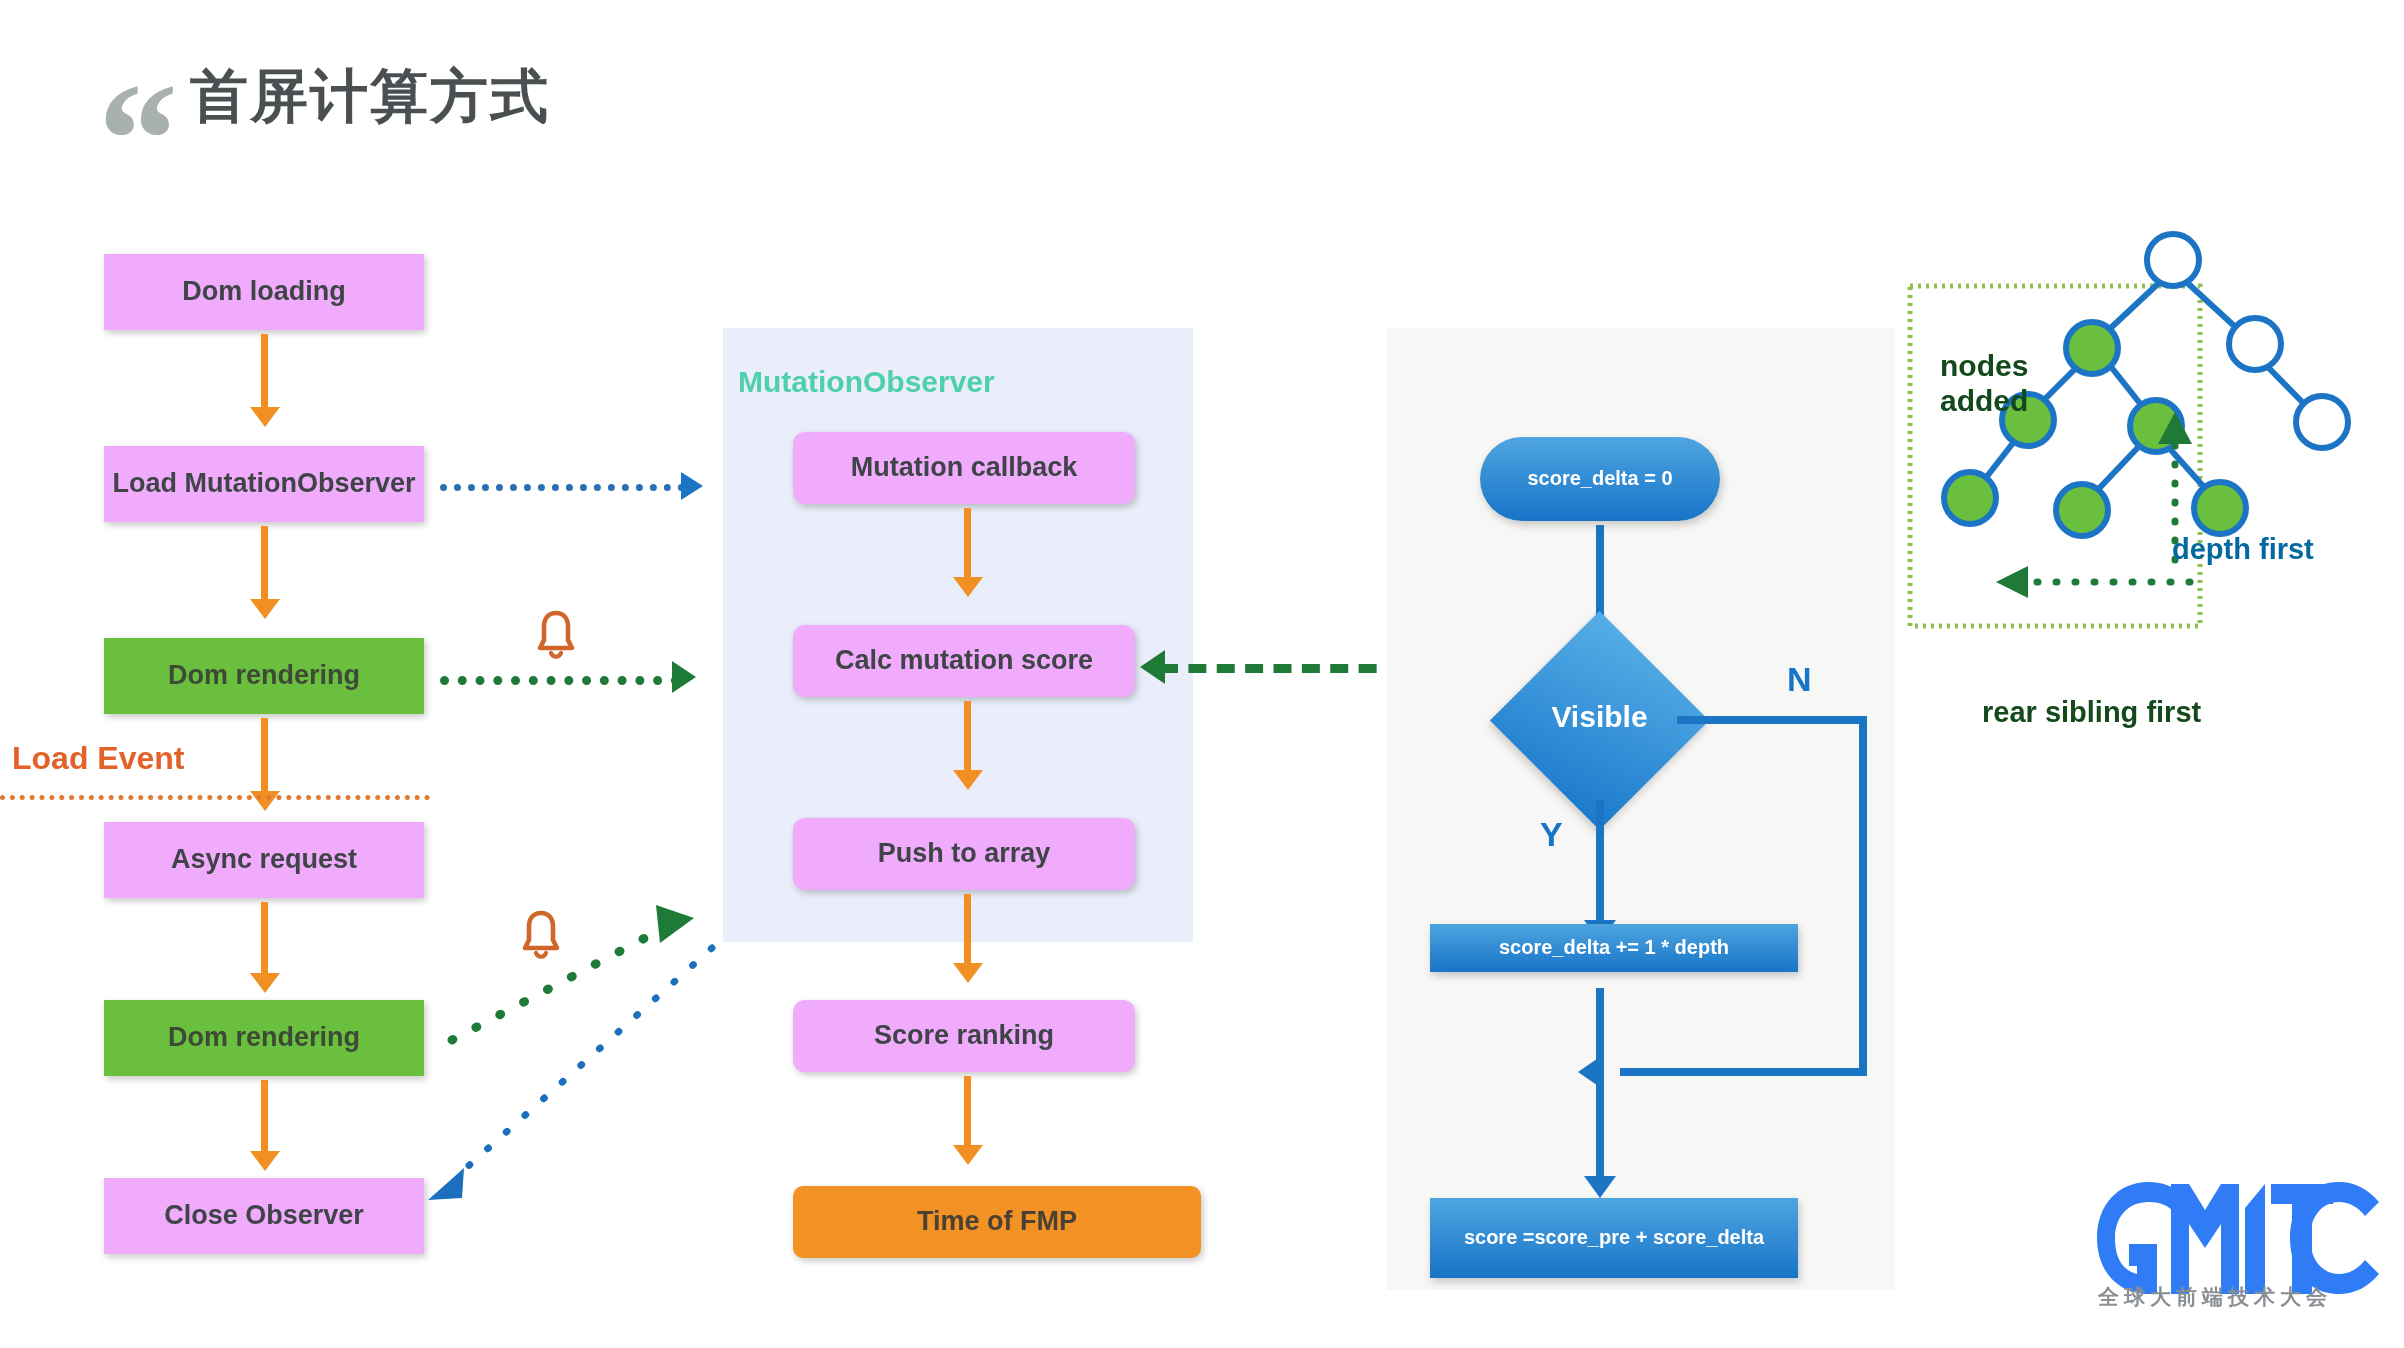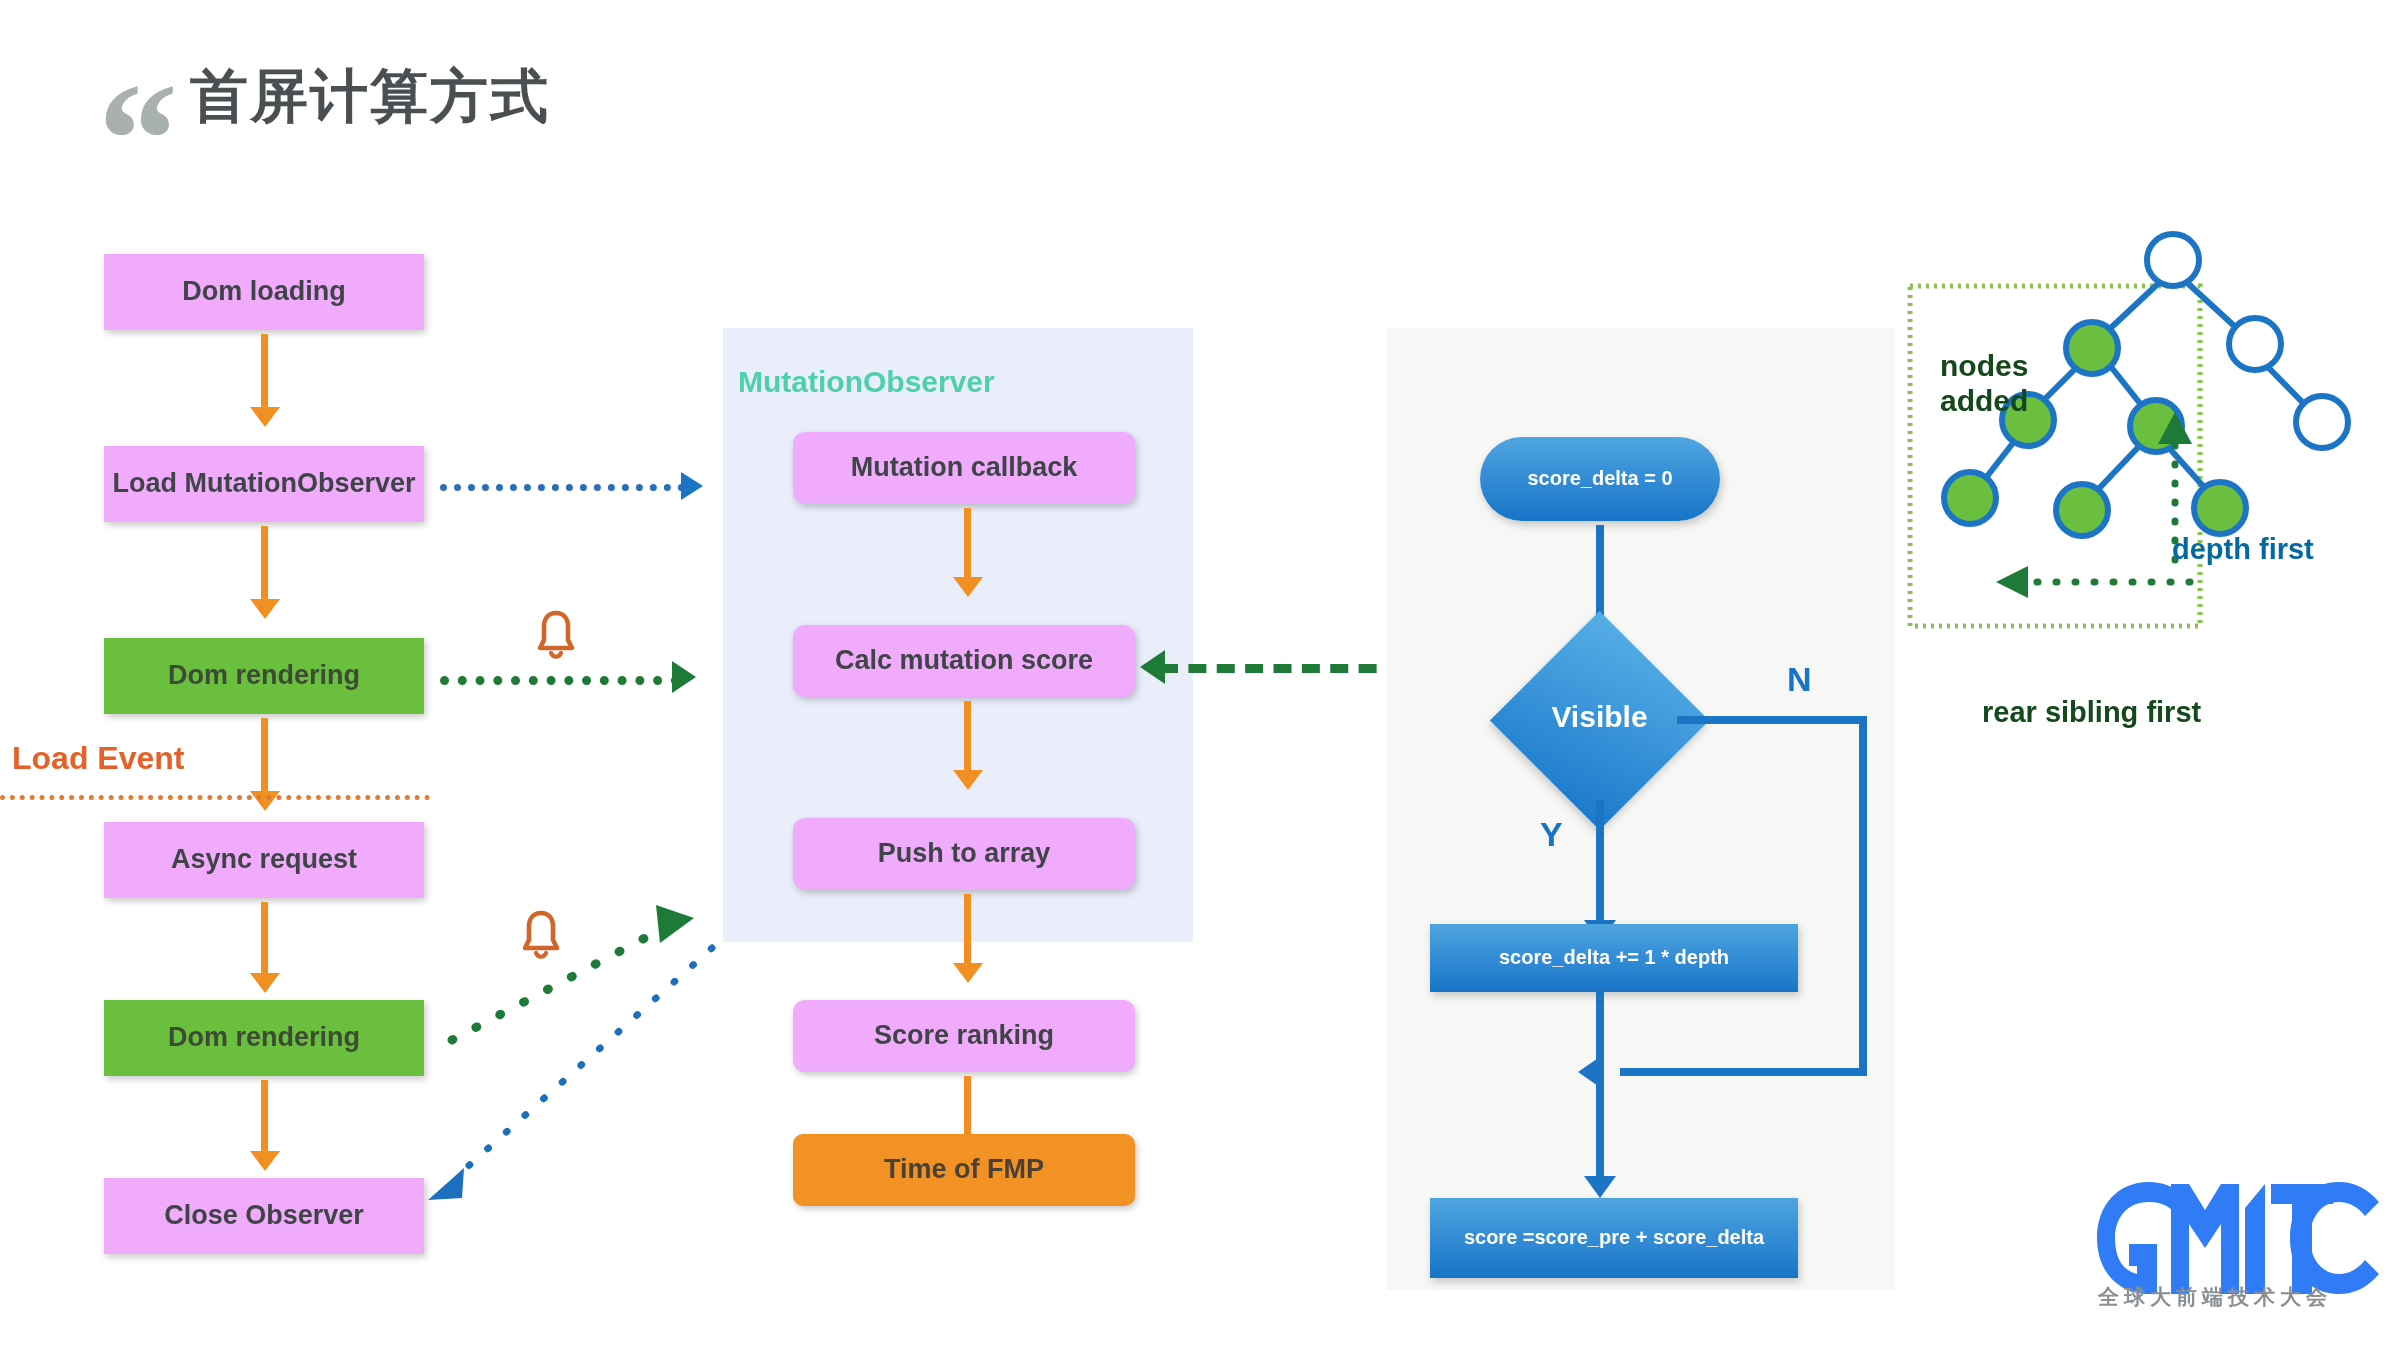--- a/index.html
+++ b/index.html
@@ -215,21 +215,21 @@
 
 <div class="abs fbox round" style="left:793px;top:625px;width:342px;height:72px;">Calc mutation score</div>
 <div class="abs oarrow" style="left:964px;top:701px;height:70px;"></div>
 
 <div class="abs fbox round" style="left:793px;top:818px;width:342px;height:72px;">Push to array</div>
 <div class="abs oarrow" style="left:964px;top:894px;height:70px;"></div>
 
 <div class="abs fbox round" style="left:793px;top:1000px;width:342px;height:72px;">Score ranking</div>
 <div class="abs oarrow" style="left:964px;top:1076px;height:70px;"></div>
 
-<div class="abs fbox orange" style="left:793px;top:1134px;width:342px;height:72px;">Time of FMP</div>
+<div class="abs fbox orange" style="left:793px;top:1186px;width:408px;height:72px;">Time of FMP</div>
 
 <div class="abs" id="dash-mo-to-score"></div>
 <div class="abs" id="dash-mo-arrow-left"></div>
 <div class="abs" id="dash-mo-arrow-right"></div>
 
 <div class="abs" id="score-panel"></div>
 
 <div class="abs bluebox" id="score-delta-pill" style="left:1480px;top:437px;width:240px;height:84px;">score_delta = 0</div>
 <div class="abs barrow" style="left:1596px;top:525px;height:116px;"></div>
 
@@ -239,21 +239,21 @@
 <div class="abs" style="left:1677px;top:716px;width:190px;height:8px;background:#1c75c4;"></div>
 <div class="abs" style="left:1859px;top:716px;width:8px;height:360px;background:#1c75c4;"></div>
 <div class="abs" style="left:1620px;top:1068px;width:247px;height:8px;background:#1c75c4;"></div>
 <div class="abs" style="left:1578px;top:1054px;width:0;height:0;
      border-top:18px solid transparent;border-bottom:18px solid transparent;border-right:26px solid #1c75c4;"></div>
 <div class="abs flowlabel" style="left:1787px;top:660px;">N</div>
 
 <div class="abs barrow" style="left:1596px;top:800px;height:122px;"></div>
 <div class="abs flowlabel" style="left:1540px;top:815px;">Y</div>
 
-<div class="abs bluebox" style="left:1430px;top:924px;width:368px;height:68px;">score_delta += 1 * depth</div>
+<div class="abs bluebox" style="left:1430px;top:924px;width:368px;height:48px;">score_delta += 1 * depth</div>
 
 <div class="abs" style="left:1596px;top:988px;width:8px;height:84px;background:#1c75c4;"></div>
 <div class="abs barrow" style="left:1596px;top:1072px;height:106px;"></div>
 
 <div class="abs bluebox" style="left:1430px;top:1198px;width:368px;height:80px;">
   <span>score =</span>
     <br>
   <span>score_pre + score_delta</span>
 </div>
 

